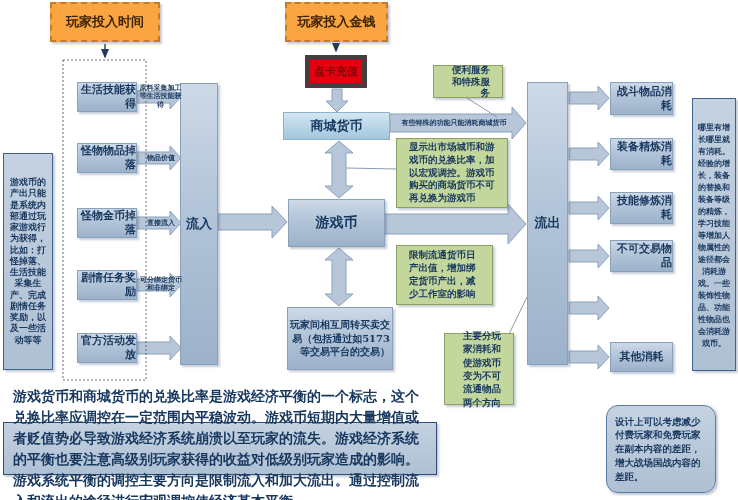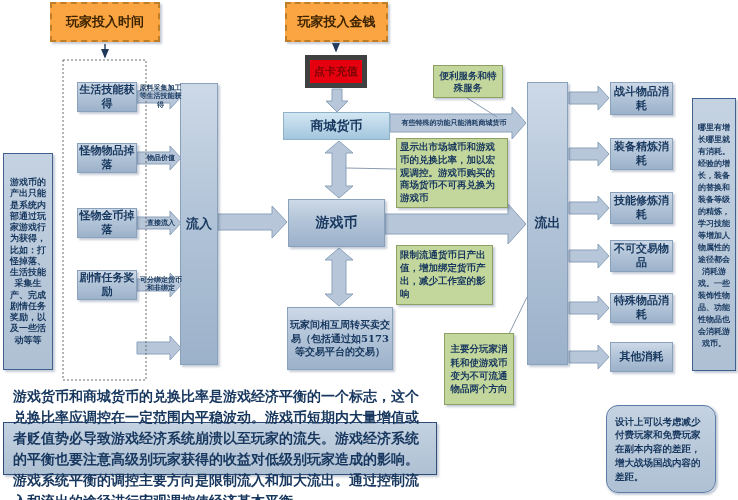--- a/index.html
+++ b/index.html
@@ -5,35 +5,35 @@
   html,body { margin:0; padding:0; background:#ffffff; }
   #canvas {
     position:relative; width:738px; height:500px; overflow:hidden;
     font-family:"DejaVu Serif","Liberation Serif",serif;
     background:#ffffff;
   }
   svg.layer { position:absolute; left:0; top:0; z-index:1; }
   .bx {
     position:absolute; box-sizing:border-box; z-index:2;
     display:flex; align-items:center; justify-content:center;
-    text-align:center; color:#17375E; font-weight:bold;
+    text-align:right; color:#17375E; font-weight:bold;
     line-height:1.25;
   }
   .blue {
     background:linear-gradient(180deg,#cdd9e7 0%,#b2c4d8 45%,#9cb2ca 100%);
     border:1px solid #8aa1bc; box-shadow:1.5px 1.5px 2px rgba(90,110,140,.35);
   }
   .mall {
     background:linear-gradient(180deg,#d3e6f2 0%,#b6d3e6 60%,#a3c6dd 100%);
     border:1px solid #8fb2cb;
   }
   .green {
     background:#c3d69b; border:1px solid #8d9f63;
     box-shadow:1.5px 1.5px 2px rgba(90,110,140,.35);
-    font-size:9.5px; padding:3px;
+    font-size:9.5px; padding:12px;
   }
   .orange {
     background:#faa541; border:2px dashed #bf7e28; color:#3d2300;
     font-size:13px; box-shadow:1.5px 1.5px 2px rgba(90,110,140,.35);
   }
   .red {
     background:#e6000f; border:5px solid #404040; color:#7a0505;
     font-size:11px;
   }
   .notebox {
@@ -105,32 +105,32 @@
 
   <div class="bx mall" style="left:283px; top:112px; width:107px; height:28px; font-size:13px;">商城货币</div>
   <div class="bx blue" style="left:288px; top:199px; width:97px; height:48px; font-size:14px;">游戏币</div>
   <div class="bx blue" style="left:180px; top:83px; width:38px; height:282px; font-size:13px;">流入</div>
   <div class="bx blue" style="left:527px; top:82px; width:41px; height:283px; font-size:13px;">流出</div>
 
   <div class="bx blue src" style="top:82px;">生活技能获得</div>
   <div class="bx blue src" style="top:143px;">怪物物品掉落</div>
   <div class="bx blue src" style="top:208px;">怪物金币掉落</div>
   <div class="bx blue src" style="top:270px;">剧情任务奖励</div>
+  <div class="bx blue src" style="top:333px;">官方活动发放</div>
 
   <div class="alabel" style="left:137px; top:84px;  width:47px;">原料采集加工等生活技能获得</div>
   <div class="alabel" style="left:139px; top:154px; width:44px;">物品价值</div>
   <div class="alabel" style="left:139px; top:219px; width:44px;">直接流入</div>
   <div class="alabel" style="left:137px; top:276px; width:48px;">可分绑定货币和非绑定</div>
   <div class="alabel" style="left:393px; top:119px; width:122px;">有些特殊的功能只能消耗商城货币</div>
 
   <div class="bx blue cons" style="top:82px;  height:33px;">战斗物品消耗</div>
   <div class="bx blue cons" style="top:138px; height:32px;">装备精炼消耗</div>
   <div class="bx blue cons" style="top:192px; height:32px;">技能修炼消耗</div>
   <div class="bx blue cons" style="top:240px; height:32px;">不可交易物品</div>
-  <div class="bx blue cons" style="top:293px; height:30px;">特殊物品消耗</div>
   <div class="bx blue cons" style="top:342px; height:30px;">其他消耗</div>
 
   <div class="bx notebox" style="left:3px; top:153px; width:50px; height:217px; font-size:9px;">游戏币的产出只能是系统内部通过玩家游戏行为获得，比如：打怪掉落、生活技能采集生产、完成剧情任务奖励，以及一些活动等等</div>
   <div class="bx notebox" style="left:692px; top:98px; width:44px; height:273px; font-size:8px; line-height:1.5;">哪里有增长哪里就有消耗。经验的增长，装备的替换和装备等级的精炼，学习技能等增加人物属性的途径都会消耗游戏。一些装饰性物品、功能性物品也会消耗游戏币。</div>
 
   <div class="bx green" style="left:433px; top:65px; width:70px; height:33px;">便利服务和特殊服务</div>
   <div class="bx green" style="left:396px; top:138px; width:112px; height:70px; text-align:left; line-height:1.35;">显示出市场城币和游戏币的兑换比率，加以宏观调控。游戏币购买的商场货币不可再兑换为游戏币</div>
   <div class="bx green" style="left:396px; top:245px; width:97px; height:60px; text-align:left; line-height:1.35;">限制流通货币日产出值，增加绑定货币产出，减少工作室的影响</div>
   <div class="bx green" style="left:444px; top:333px; width:70px; height:72px; line-height:1.4;">主要分玩家消耗和使游戏币变为不可流通物品两个方向</div>
 

